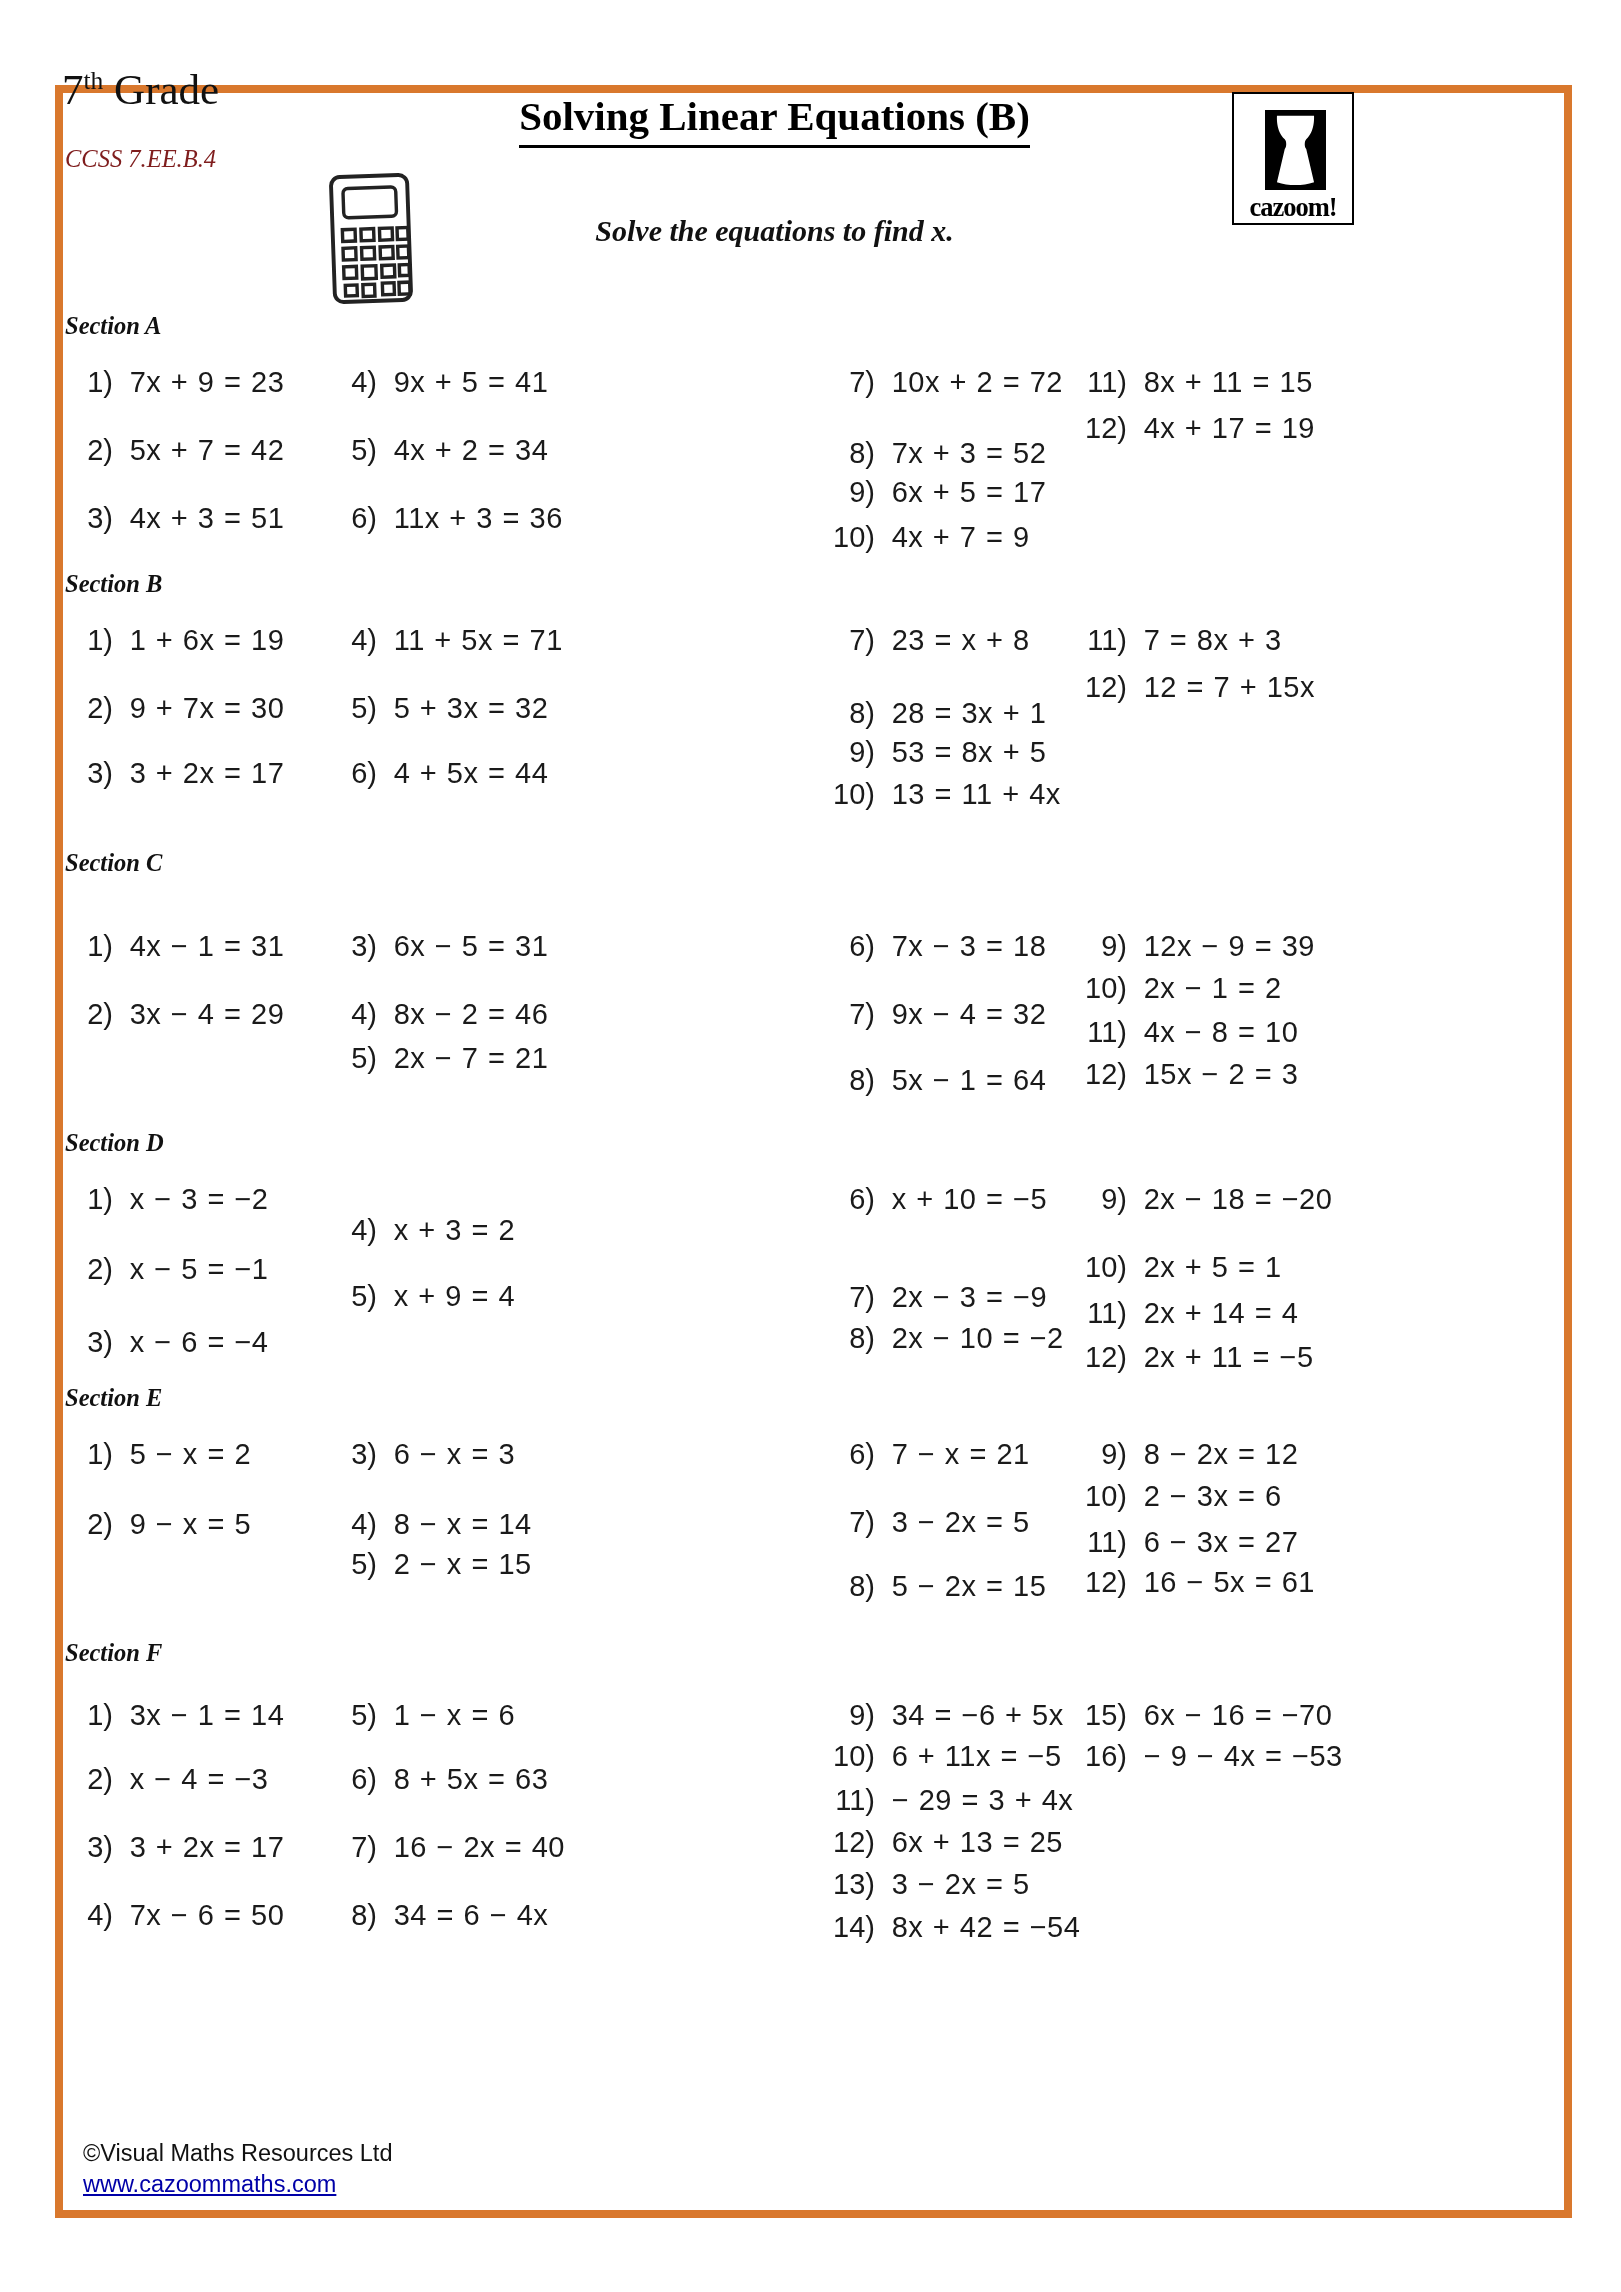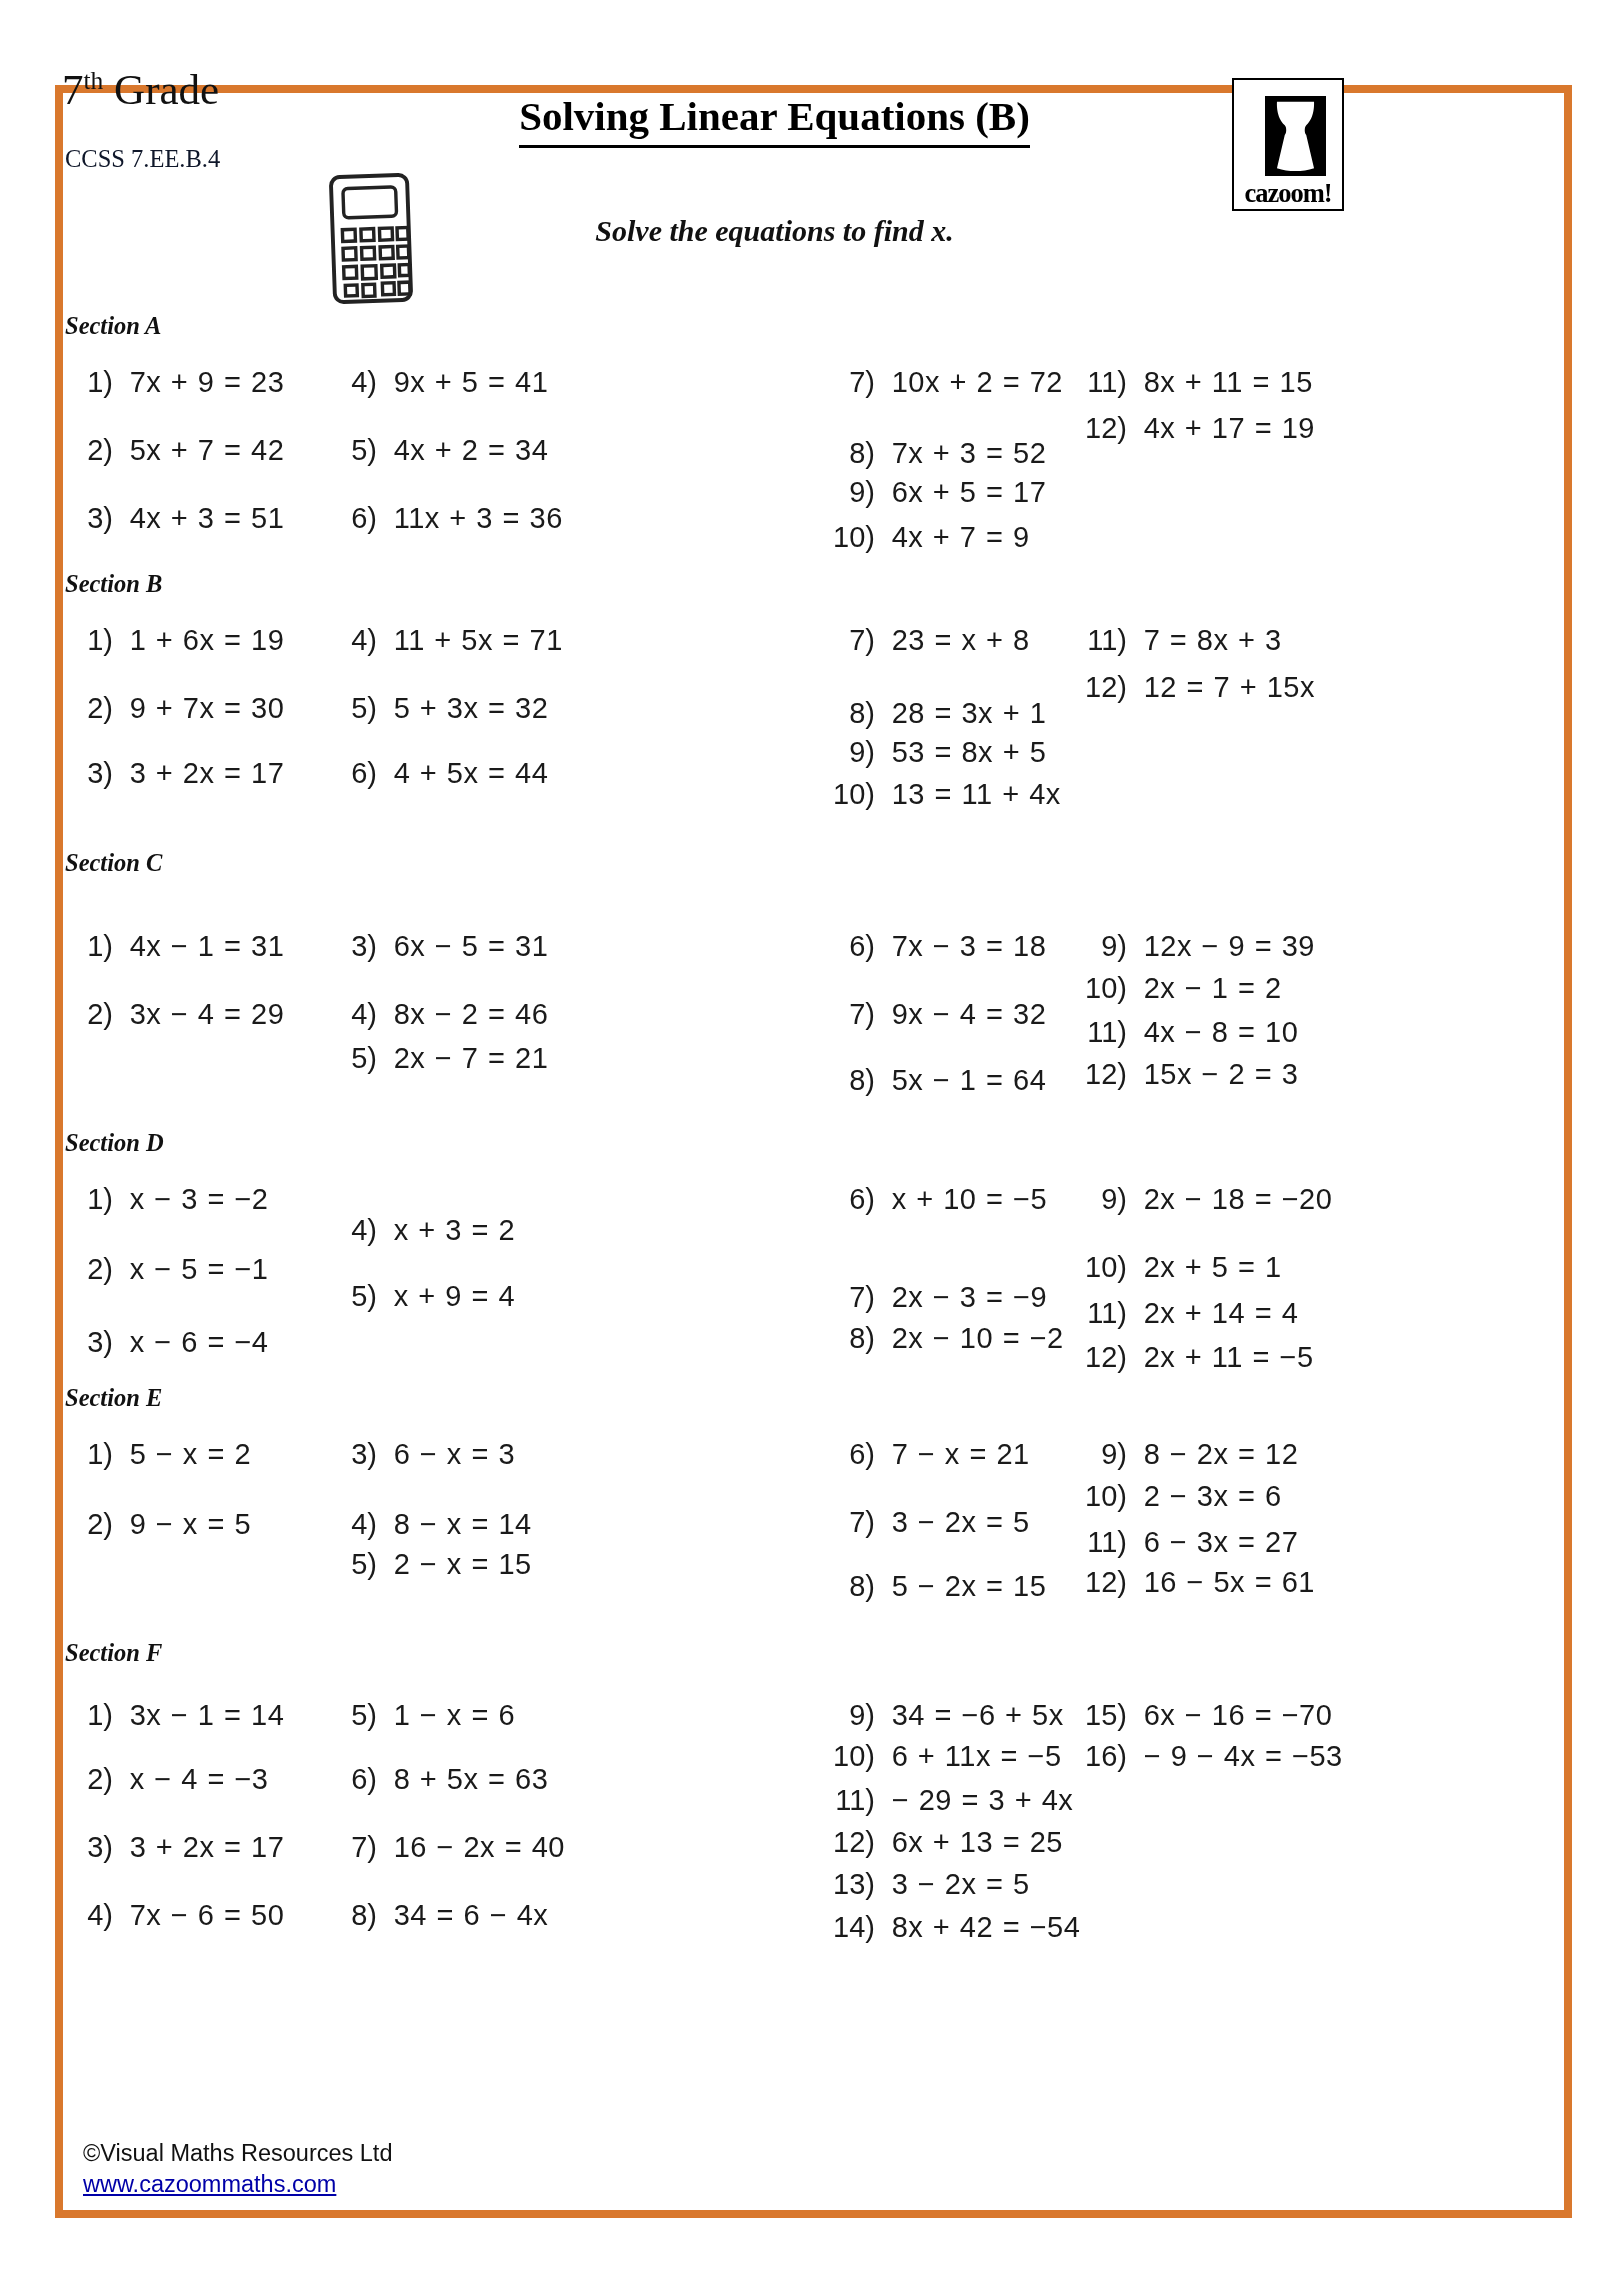--- a/index.html
+++ b/index.html
@@ -12,36 +12,36 @@
     box-sizing:border-box;border:8.8px solid #d9782d;background:transparent;
   }
   
   #grade-title{
     position:absolute;left:62px;top:65px;
     font-family:"Liberation Serif",serif;font-size:43px;color:#111;
   }
   #grade-title sup{font-size:25.5px;}
   #ccss{
     position:absolute;left:65px;top:145px;
-    font-family:"Liberation Serif",serif;font-size:24.5px;color:#0f172a;
+    font-family:"Liberation Serif",serif;font-style:italic;font-size:24.5px;color:#7f1d1d;
   }
   #title-wrap{position:absolute;left:461px;top:92px;width:627px;text-align:center;}
   #title-wrap .title-text{
     display:inline-block;font-family:"Liberation Serif",serif;font-weight:bold;
     font-size:41px;color:#000;border-bottom:3.9px solid #000;padding-bottom:4.9px;
   }
   #subtitle-wrap{position:absolute;left:461px;top:214px;width:627px;text-align:center;font-weight:bold;}
   #subtitle-wrap .subtitle-text{
     font-family:"Liberation Serif",serif;font-style:italic;font-size:30px;color:#111;
   }
   
   #calc{position:absolute;left:329px;top:173px;width:84px;height:131px;transform:rotate(-2deg);}
   
   #logo{
-    position:absolute;left:1232px;top:78px;width:112px;height:133px;
+    position:absolute;left:1232px;top:92px;width:122px;height:133px;
     box-sizing:border-box;border:2px solid #000;background:#fff;text-align:center;
   }
   #logo .logo-drum{
     position:absolute;left:31px;top:15.7px;width:61px;height:80px;background:#000;
   }
   #logo .logo-word{
     position:absolute;left:0;top:98px;width:100%;
     font-family:"Liberation Serif",serif;font-weight:bold;font-size:26.5px;
     letter-spacing:-1px;color:#000;
   }

